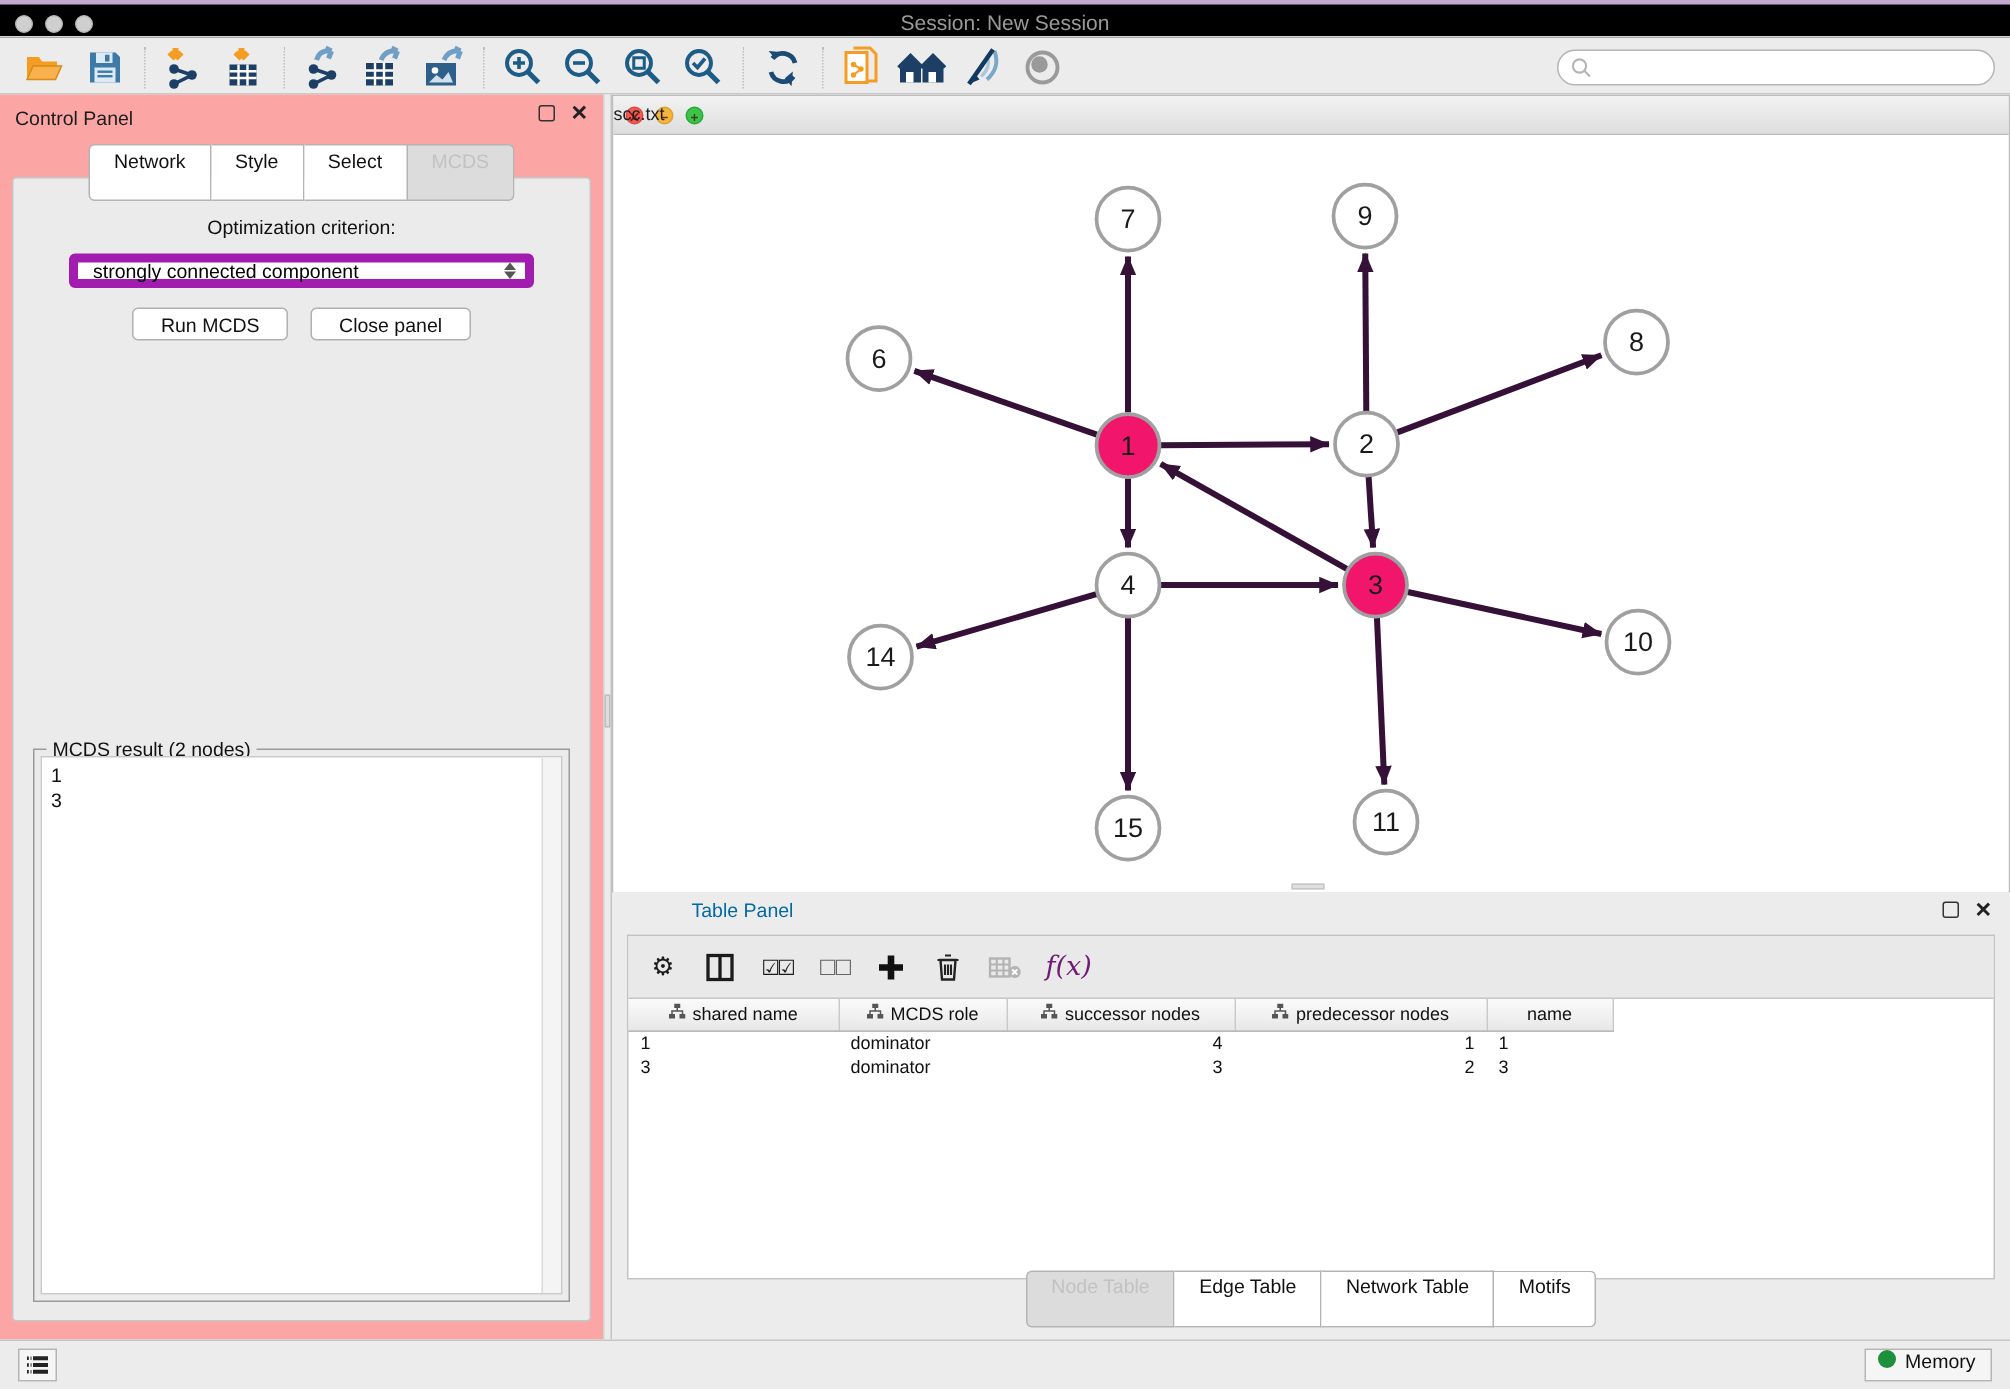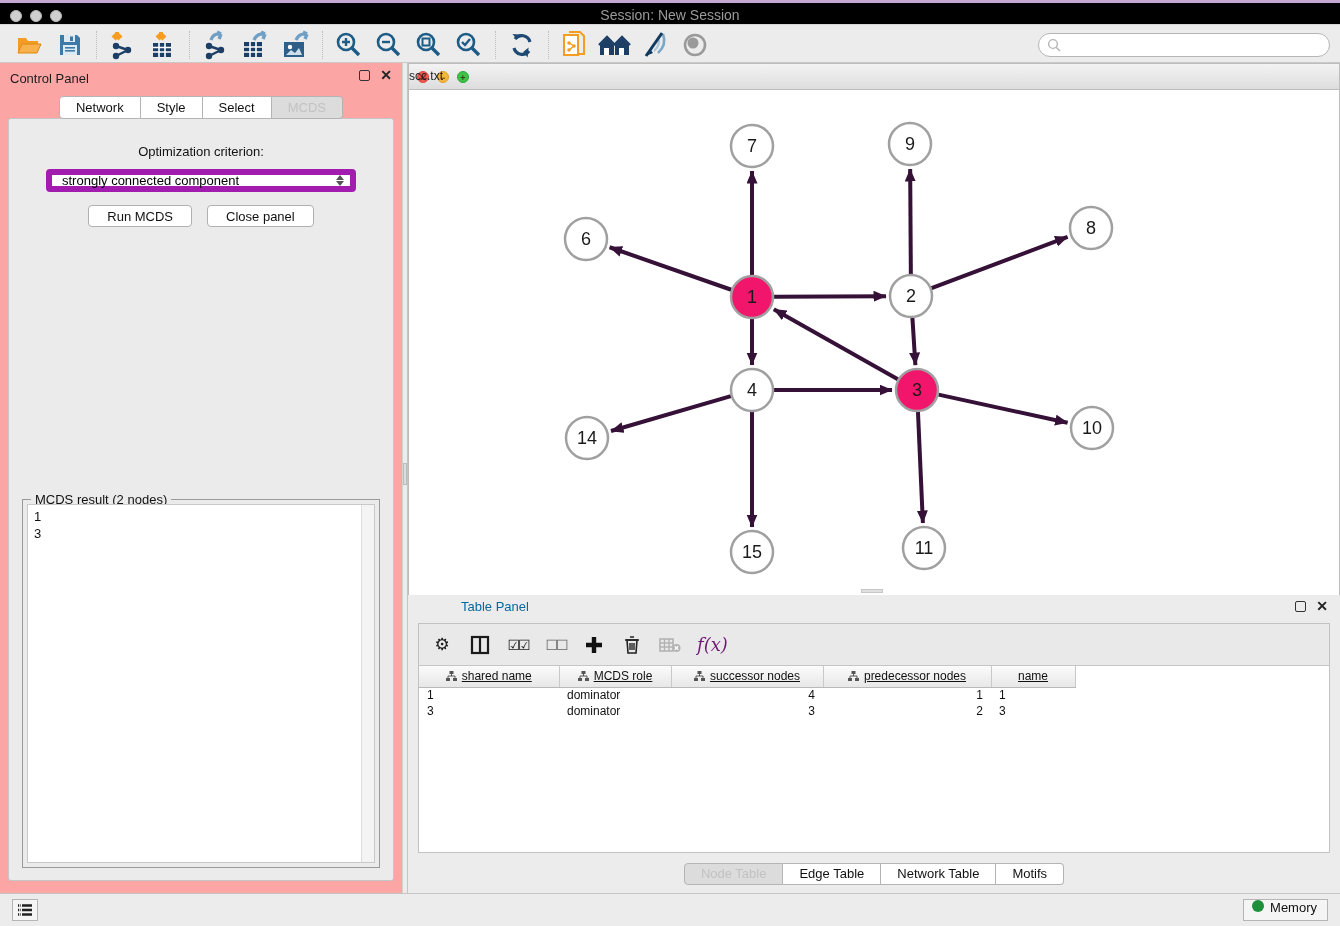--- a/index.html
+++ b/index.html
@@ -28,21 +28,21 @@
 
   
   .control-panel { position:absolute; left:0; top:63px; width:402px; height:830px; background:#fca5a5; }
   .cp-header { position:absolute; left:0; top:0; width:100%; height:30px; }
   .cp-title { position:absolute; left:10px; top:8px; font-size:13px; color:#1c1c1c; }
   .panel-ctl { position:absolute; top:7px; display:flex; gap:10px; }
   .cp-header .panel-ctl { right:10px; }
   .float-ico { width:11px; height:11px; border:1.5px solid #333; border-radius:2px; }
   .close-ico { font-size:14px; font-weight:bold; color:#222; line-height:11px; }
   .cp-tabs { position:absolute; left:0; right:0; top:33px; display:flex; justify-content:center; z-index:3; }
-  .seg { height:23px; line-height:21px; padding:0 16px; font-size:13px; background:#fff; border:1px solid #b4b4b4; border-left:none; color:#111; }
+  .seg { height:38px; line-height:21px; padding:0 16px; font-size:13px; background:#fff; border:1px solid #b4b4b4; border-left:none; color:#111; }
   .seg:first-child { border-left:1px solid #b4b4b4; border-radius:4px 0 0 4px; }
   .seg:last-child { border-radius:0 4px 4px 0; }
   .seg.disabled-look { background:#dcdcdc; color:#c2c2c2; }
   .cp-body { position:absolute; left:8px; right:8px; top:55px; bottom:12px; background:#ebebeb; border:1px solid #c6c6c6; border-radius:3px; }
   .opt-label { margin-top:25px; text-align:center; font-size:13px; color:#111; }
   .cp-select { margin:10px auto 0 auto; width:310px; height:23px; background:#fff; border:6px solid #a21caf; border-radius:4px; display:flex; align-items:center; padding:0 6px 0 10px; font-size:13px; }
   .cp-select .sel-text { flex:1; }
   .updown { display:flex; flex-direction:column; gap:1px; align-items:center; }
   .updown i { width:0; height:0; border-left:4px solid transparent; border-right:4px solid transparent; }
   .updown .up { border-bottom:5px solid #555; }
@@ -74,25 +74,25 @@
   .tp-header .panel-ctl { right:12px; top:6px; }
   .tp-box { position:absolute; left:10px; right:10px; top:28px; bottom:40px; border:1px solid #c2c2c2; background:#fff; }
   .tp-toolbar { height:42px; background:#e9e9e9; border-bottom:1px solid #c6c6c6; display:flex; align-items:center; padding:0 12px; gap:16px; }
   .tpi { display:flex; align-items:center; justify-content:center; min-width:22px; height:26px; font-size:17px; color:#1b1b1b; }
   .tpi.gray { color:#b3b3b3; }
   .fx { font-family:"DejaVu Serif", serif; font-style:italic; font-size:18px; color:#701a75; }
   .checks { font-size:14px; letter-spacing:-2px; color:#1b1b1b; }
   .checks.empty { color:#666; }
   .grid-table { border-collapse:collapse; table-layout:fixed; font-size:12px; }
   .grid-table th { height:21px; background:linear-gradient(#fbfbfb,#e7e7e7); border-right:1px solid #c9c9c9; border-bottom:1px solid #b9b9b9; font-weight:normal; font-size:12px; color:#111; }
-  .grid-table th .hcell { display:flex; align-items:center; justify-content:center; gap:5px;text-decoration:underline; }
+  .grid-table th .hcell { display:flex; justify-content:center; gap:5px; }
   .grid-table td { height:16px; padding:0 8px; color:#111; }
   .col-right { text-align:right; }
   .tp-tabs { position:absolute; left:0; right:0; bottom:8px; display:flex; justify-content:center; }
-  .tp-tabs .seg { height:22px; line-height:20px; }
+  .tp-tabs .seg { height:38px; line-height:20px; }
 
   
   .statusbar { position:absolute; left:0; top:893px; width:1340px; height:33px; background:#ececec; border-top:1px solid #c6c6c6; }
   .sb-left-btn { position:absolute; left:12px; top:5px; width:26px; height:22px; background:#f5f5f5; border:1px solid #b5b5b5; display:flex; align-items:center; justify-content:center; }
   .sb-mem { position:absolute; right:12px; top:5px; height:22px; padding:0 10px 0 8px; background:#f5f5f5; border:1px solid #b5b5b5; display:flex; align-items:flex-start; gap:6px; font-size:13px; color:#111; }
   .mem-dot { width:12px; height:12px; border-radius:50%; background:#1e8f3a; }
 
   svg text { font-family:"Liberation Sans", sans-serif; }
 </style>
 </head>

